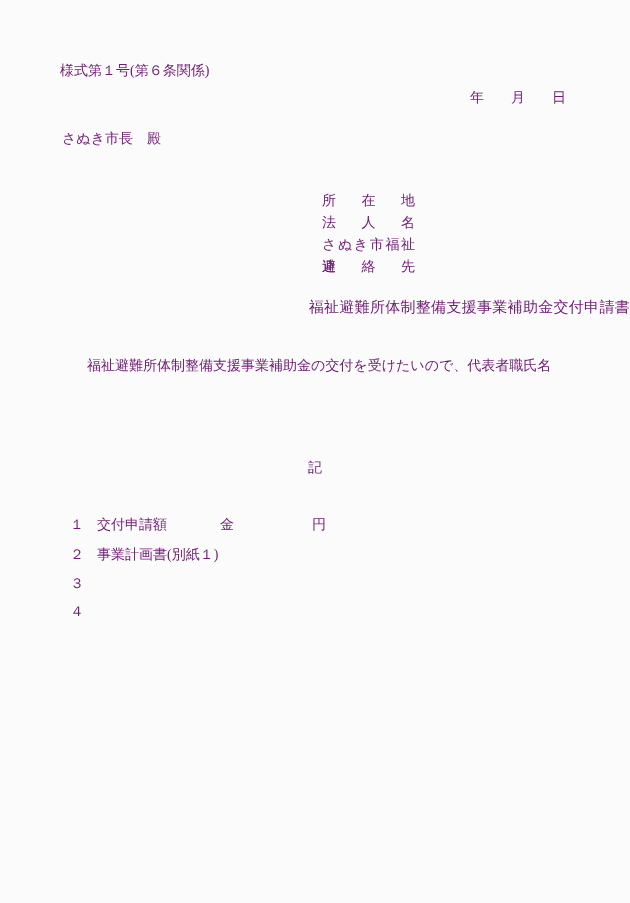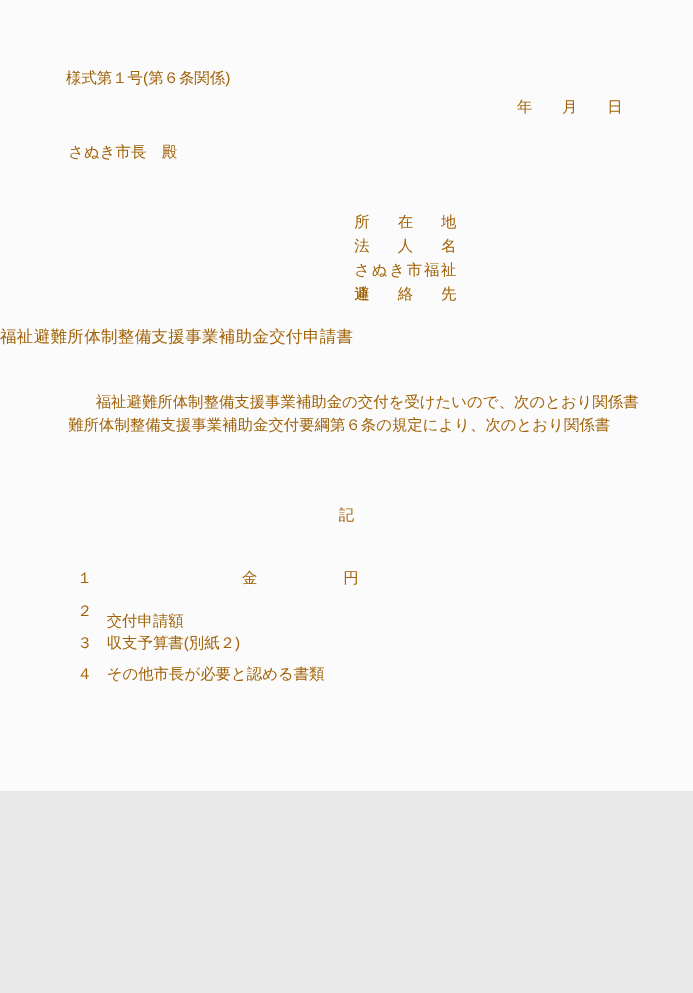--- a/index.html
+++ b/index.html
@@ -3,24 +3,24 @@
 <meta charset="utf-8">
 <style>
   html, body {
     margin: 0;
     padding: 0;
     background: #e8e8e8;
   }
   .page {
     position: relative;
     width: 630px;
-    height: 719px;
+    height: 903px;
     background: #fbfbfb;
-    color: #a16207;
-    font-family: Liberation Sans, sans-serif;
+    color: #701a75;
+    font-family: Liberation Serif, serif;
     font-size: 14px;
     overflow: hidden;
   }
   .abs { position: absolute; }
 
   .form-number {
     left: 60px;
     top: 62px;
     line-height: 17px;
   }
@@ -49,21 +49,21 @@
     text-align: justify;
     text-align-last: justify;
     text-justify: inter-character;
   }
 
   .doc-title {
     left: 0;
     width: 630px;
     top: 297px;
     line-height: 20px;
-    text-align: left;
+    text-align: right;
     font-size: 15px;
     letter-spacing: 0.3px;
   }
 
   .body-para {
     left: 62px;
     top: 355px;
     line-height: 21px;
     white-space: nowrap;
   }
@@ -88,21 +88,20 @@
   .item-2 { top: 545px; }
   .item-3 { top: 574px; }
   .item-4 { top: 602px; }
   .item-num {
     width: 27px;
     flex: 0 0 27px;
   }
   .item1-label {
     width: 123px;
     flex: 0 0 123px;
-    margin-top: 39px;
   }
   .item1-prefix {
     width: 92px;
     flex: 0 0 92px;
   }
 </style>
 </head>
 <body>
 
 <div class="page">
@@ -116,40 +115,38 @@
   <div class="abs applicant-block">
     <div class="applicant-field">所在地</div>
     <div class="applicant-field">法人名</div>
     <div class="applicant-field">さぬき市福祉避</div>
     <div class="applicant-field">連絡先</div>
   </div>
 
   <div class="abs doc-title">福祉避難所体制整備支援事業補助金交付申請書</div>
 
   <div class="abs body-para">
-    <div class="body-line first">福祉避難所体制整備支援事業補助金の交付を受けたいので、次のとおり関係書</div>
-    <div class="body-line">難所体制整備支援事業補助金交付要綱第６条の規定により、次のとおり関係書</div>
+    <div class="body-line first">福祉避難所体制整備支援事業補助金の交付を受けたいので、代表者職氏名</div>
   </div>
 
   <div class="abs section-marker">記</div>
 
   <div class="abs list-item item-1">
     <span class="item-num">１</span>
     <span class="item1-label">交付申請額</span>
     <span class="item1-prefix">金</span>
     <span>円</span>
   </div>
 
   <div class="abs list-item item-2">
     <span class="item-num">２</span>
+    <span>事業計画書(別紙１)</span>
   </div>
 
   <div class="abs list-item item-3">
     <span class="item-num">３</span>
-    <span>収支予算書(別紙２)</span>
   </div>
 
   <div class="abs list-item item-4">
     <span class="item-num">４</span>
-    <span>その他市長が必要と認める書類</span>
   </div>
 
 </div>
 
 </body></html>

